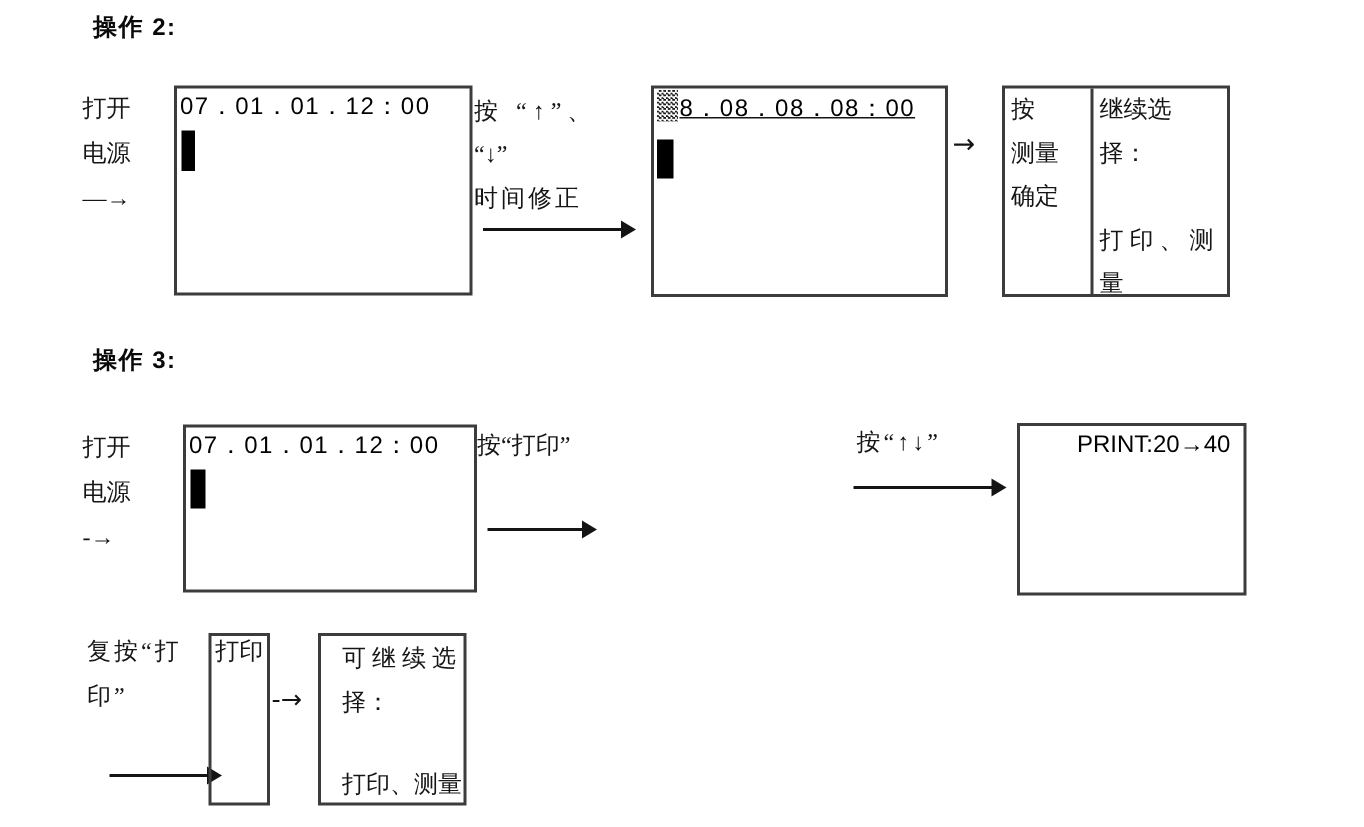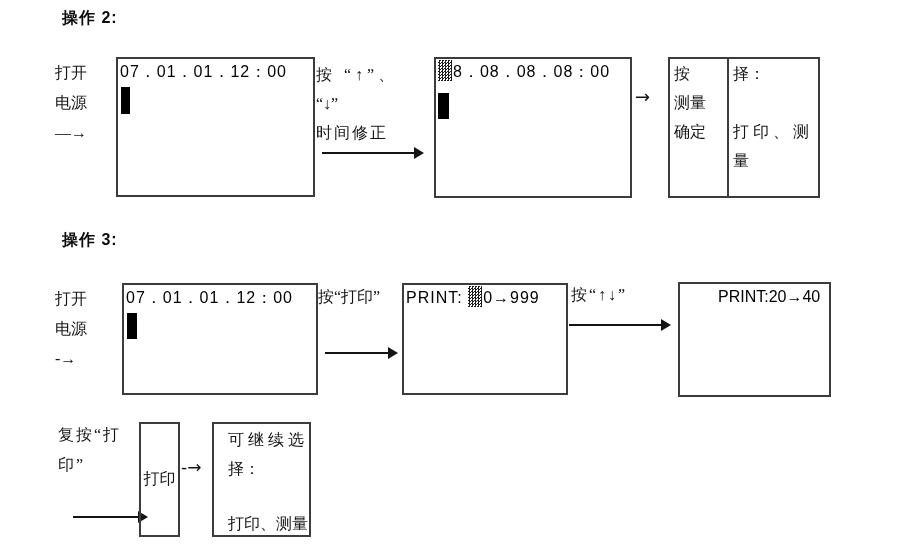--- a/index.html
+++ b/index.html
@@ -21,21 +21,21 @@
         border-left:10px solid #141414;border-top:6px solid transparent;border-bottom:6px solid transparent;}
   .glyph-arrow{position:absolute;font-size:18px;color:#141414;font-family:"DejaVu Sans",sans-serif;}
   .rtable{position:absolute;border:2px solid #3c3c3c;box-sizing:border-box;display:flex;}
   .rtable .cell-l{width:53px;border-right:2px solid #3c3c3c;padding:0 0 0 4px;}
   .rtable .cell-l span,.rtable .cell-r span{display:block;line-height:29px;white-space:nowrap;}
   .rtable .cell-r{flex:1;padding:0 0 0 4px;}
   .stepblock span{display:block;line-height:29px;white-space:nowrap;}
   .resultbox{position:absolute;border:2px solid #3c3c3c;box-sizing:border-box;padding:1px 0 0 14px;}
   .resultbox span{display:block;line-height:29px;white-space:nowrap;}
   .printbox{position:absolute;border:2px solid #3c3c3c;box-sizing:border-box;
-            display:flex;align-items:center;justify-content:center;}
+            display:flex;align-items:flex-start;justify-content:center;}
 </style>
 </head>
 <body>
 
 <div id="page">
 
   <div class="title" style="left:62px;top:8px;">操作 2:</div>
 
   <div class="cn lines" style="position:absolute;left:55px;top:58px;">
     <span>打开</span>
@@ -49,34 +49,35 @@
   </div>
 
   <div class="cn stepblock" style="position:absolute;left:316px;top:60px;">
     <span style="letter-spacing:4px;">按 “↑”、</span>
     <span>“↓”</span>
     <span style="letter-spacing:2px;">时间修正</span>
   </div>
 
   <div class="arrow" style="left:322px;top:152px;width:93px;"></div>
 
-  <div class="screen" style="left:434px;top:57px;width:198px;height:141px;">
+  <div class="screen" style="left:434px;top:57px;width:198px;height:141px;text-decoration:underline;">
     <div class="lcd"><span class="hatch"></span><span>8．08．08．08：00</span></div>
     <div class="cursor" style="left:2px;top:34px;width:11px;height:26px;"></div>
   </div>
 
   <div class="glyph-arrow" style="left:635px;top:86px;">→</div>
 
   <div class="rtable cn" style="left:668px;top:57px;width:152px;height:141px;">
     <div class="cell-l">
       <span>按</span>
       <span>测量</span>
       <span>确定</span>
     </div>
     <div class="cell-r">
+      <span>继续选</span>
       <span>择：</span>
       <span style="margin-top:29px;">打 印 、 测</span>
       <span>量</span>
     </div>
   </div>
 
   <div class="title" style="left:62px;top:230px;">操作 3:</div>
 
   <div class="cn lines" style="position:absolute;left:55px;top:284px;">
     <span>打开</span>
@@ -86,23 +87,20 @@
 
   <div class="screen" style="left:122px;top:283px;width:196px;height:112px;">
     <div class="lcd">07．01．01．12：00</div>
     <div class="cursor" style="left:3px;top:28px;width:10px;height:26px;"></div>
   </div>
 
   <div class="cn" style="position:absolute;left:318px;top:287px;white-space:nowrap;">按“打印”</div>
 
   <div class="arrow" style="left:325px;top:352px;width:64px;"></div>
 
-  <div class="screen" style="left:402px;top:283px;width:166px;height:112px;">
-    <div class="lcd"><span>PRINT: </span><span class="hatch"></span><span>0→999</span></div>
-  </div>
 
   <div class="cn" style="position:absolute;left:571px;top:285px;letter-spacing:2px;white-space:nowrap;">按“↑↓”</div>
 
   <div class="arrow" style="left:569px;top:324px;width:93px;"></div>
 
 
   <div class="screen" style="left:678px;top:282px;width:153px;height:115px;">
     <div class="lcd" style="letter-spacing:0;margin-left:36px;">PRINT:20→40</div>
   </div>
 

